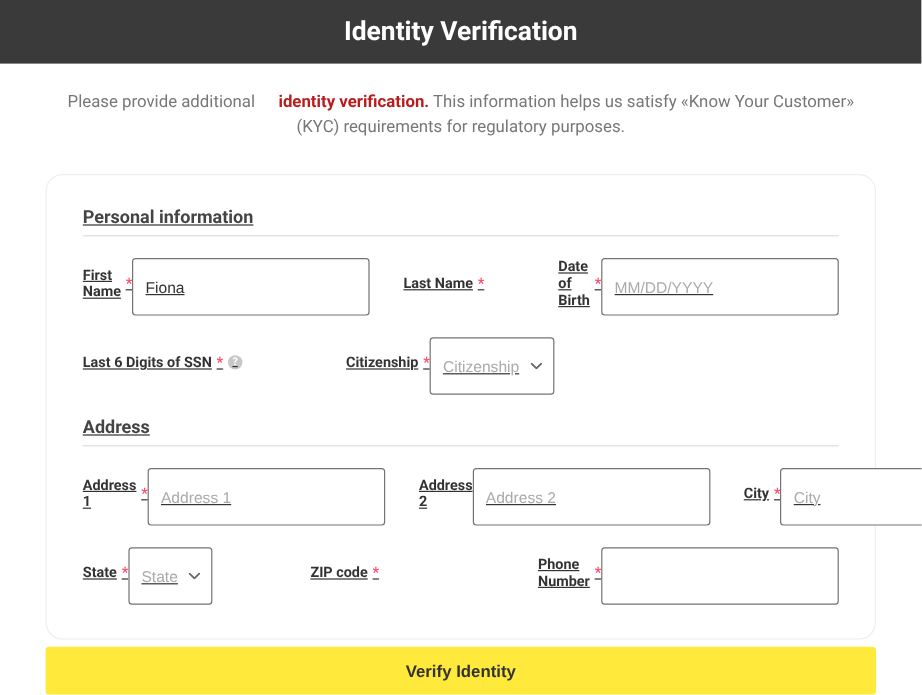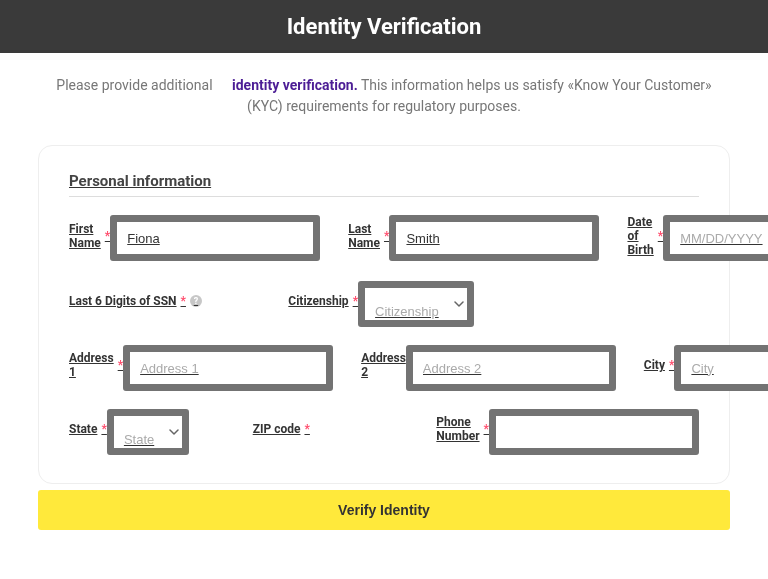--- a/index.html
+++ b/index.html
@@ -23,21 +23,21 @@
     }
     .intro {
       text-align: center;
       padding: 22px 40px 14px;
       font-size: 14px;
       color: #777;
       line-height: 1.5;
     }
     .intro .strong {
       font-weight: 700;
-      color: #4c1d95;
+      color: #b91c1c;
       margin-left: 16px;
     }
     .card {
       margin: 14px 38px 0;
       border: 1px solid #eee;
       border-radius: 14px;
       padding: 26px 30px 10px;
       background: #fff;
       text-decoration: underline;
     }
@@ -78,24 +78,24 @@
       width: 12px;
       height: 12px;
       border-radius: 50%;
       background: #c7c7c7;
       color: #fff;
       font-size: 9px;
       font-weight: 700;
       line-height: 1;
     }
     .input {
-      height: 32px;
-      border: 7px solid #737373;
+      height: 48px;
+      border: 1px solid #737373;
       border-radius: 3px;
-      padding: 16px 10px;
+      padding: 4px 10px;
       font-size: 13px;
       color: #333;
       background: #fff;
       outline: none;
     }
     .input::placeholder {
       color: #aaa;
     }
     .select-wrapper {
       position: relative;
@@ -158,21 +158,20 @@
         <span>First Name</span>
           <span class="req">*</span>
       </div>
       <input class="input" type="text" value="Fiona" style="">
     </div>
     <div class="field">
       <div class="label-line">
         <span>Last Name</span>
           <span class="req">*</span>
       </div>
-      <input class="input" type="text" value="Smith" style="">
     </div>
     <div class="field">
       <div class="label-line">
         <span>Date of Birth</span>
           <span class="req">*</span>
       </div>
       <input class="input" type="text" placeholder="MM/DD/YYYY" style="">
     </div>
   </div>
 
@@ -194,20 +193,21 @@
         <span class="chevron">
           <svg width="10" height="6" viewBox="0 0 10 6">
               <path d="M1 1 L5 5 L9 1" stroke="#666" stroke-width="1.5" fill="none" stroke-linecap="round" stroke-linejoin="round"></path>
             </svg>
         </span>
       </div>
     </div>
     <div class="spacer"></div>
   </div>
 
+  <div class="section-title">Address</div>
 
   <div class="row">
     <div class="field">
       <div class="label-line">
         <span>Address 1</span>
           <span class="req">*</span>
       </div>
       <input class="input" type="text" placeholder="Address 1" style="">
     </div>
     <div class="field">

